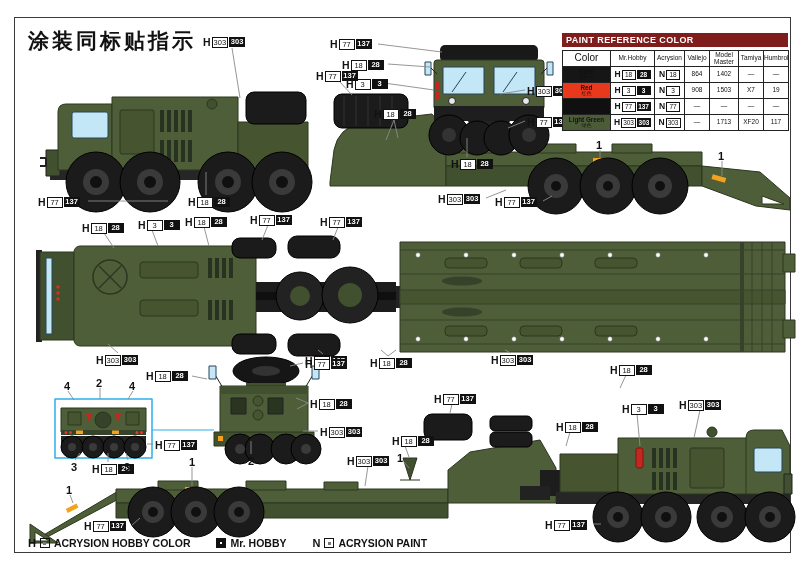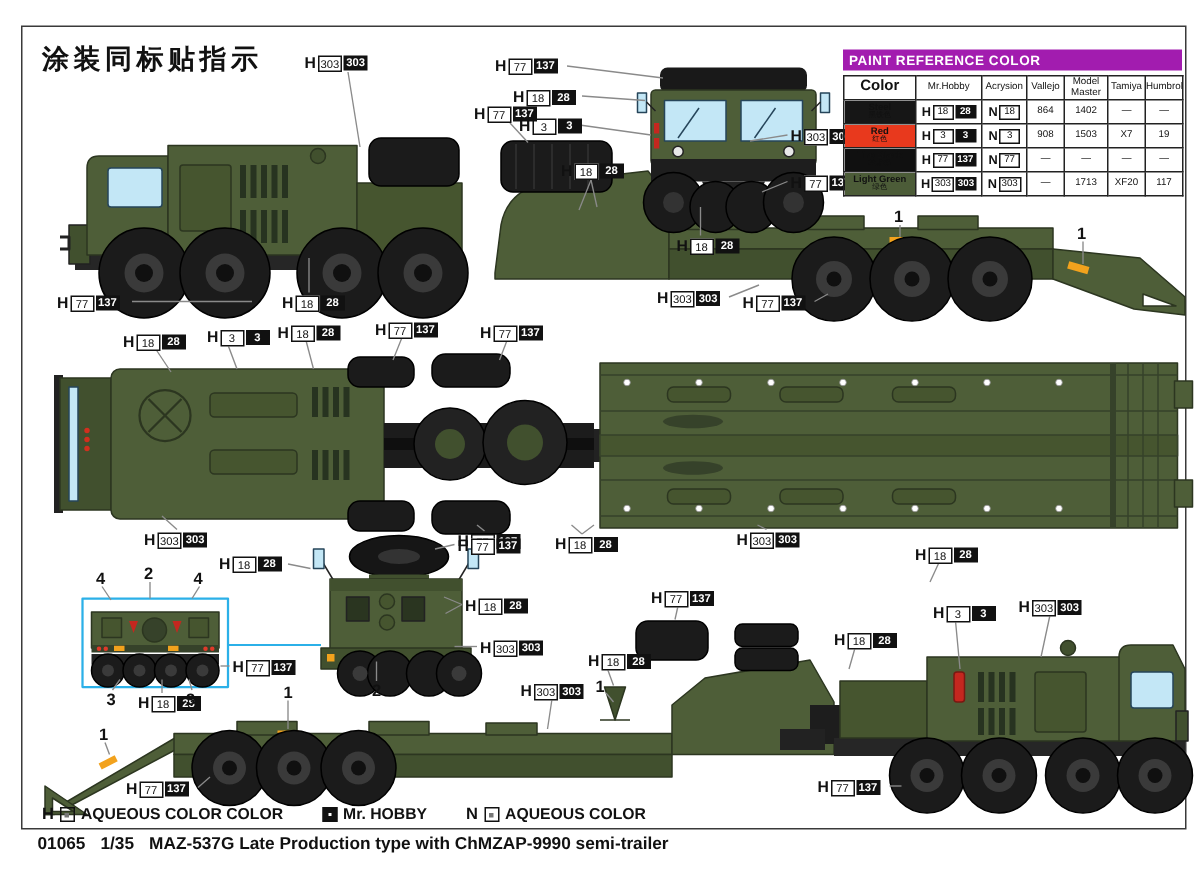--- a/index.html
+++ b/index.html
@@ -1,28 +1,28 @@
 <!DOCTYPE html>
 <html><head>
 <meta charset="utf-8">
 <style>
   html,body{margin:0;padding:0;background:#fff;}
   #page{position:relative;width:800px;height:582px;background:#fff;overflow:hidden;
         font-family:"Liberation Sans",sans-serif;}
   .frame{position:absolute;left:14px;top:17px;width:775px;height:534px;border:1.5px solid #3a3a3a;}
   .title{position:absolute;left:28px;top:27px;color:#111;}
-  .title-cn{font-family:"DejaVu Sans",sans-serif;font-size:18px;font-weight:bold;letter-spacing:3px;}
+  .title-cn{font-family:"DejaVu Sans",sans-serif;font-size:21px;font-weight:bold;letter-spacing:3px;}
   .title-en{font-size:15px;font-weight:bold;margin-top:2px;}
   
   .ptable{position:absolute;left:562px;top:33px;width:226px;}
-  .ptable-header{background:#a21caf;color:#fff;font-size:9px;font-weight:bold;padding:2px 4px;letter-spacing:.4px;}
+  .ptable-header{background:#7f1d1d;color:#fff;font-size:9px;font-weight:bold;padding:2px 4px;letter-spacing:.4px;}
   .ptable table{border-collapse:collapse;width:100%;margin-top:3px;table-layout:fixed;}
   .ptable td,.ptable th{border:1px solid #222;text-align:center;font-size:6.5px;padding:0;height:15px;
     overflow:hidden;color:#111;font-weight:normal;line-height:1.05;}
-  .ptable th.color-h{font-size:10px;font-weight:bold;text-align:center;}
+  .ptable th.color-h{font-size:10px;font-weight:normal;text-align:center;}
   .sw{color:#fff;}
   .sw-name{display:block;font-size:6.3px;font-weight:bold;}
   .sw-cn{display:block;font-size:5px;font-family:"DejaVu Sans",sans-serif;}
   .chip{display:inline-flex;align-items:center;gap:1px;vertical-align:middle;}
   .cp{font-size:8.5px;font-weight:bold;color:#111;}
   .lt{border:1px solid #111;background:#fff;color:#111;font-size:6.5px;line-height:8px;
       min-width:10px;padding:0 1px;text-align:center;}
   .dk{background:#111;color:#fff;font-size:6.5px;font-weight:bold;line-height:9px;
       min-width:12px;padding:0 1px;text-align:center;}
   
@@ -700,33 +700,30 @@
     </tbody>
       </table>
   </div>
 
   <div class="legend">
     <div class="item">
       <span class="pfx">H</span>
       <span class="lbox">
           <span class="dot"></span>
         </span>
-      <span>AQUEOUS COLOR COLOR</span>
+      <span>ACRYSION HOBBY COLOR</span>
     </div>
     <div class="item">
       <span class="lbox filled">
           <span class="dot"></span>
         </span>
       <span>Mr. HOBBY</span>
     </div>
     <div class="item">
       <span class="pfx">N</span>
       <span class="lbox">
           <span class="dot"></span>
         </span>
-      <span>AQUEOUS COLOR</span>
+      <span>ACRYSION PAINT</span>
     </div>
   </div>
 
-  <div class="footer">
-    <span>01065</span><span>1/35</span><span>MAZ-537G Late Production type with ChMZAP-9990 semi-trailer</span>
-  </div>
 </div>
 
 </body></html>

